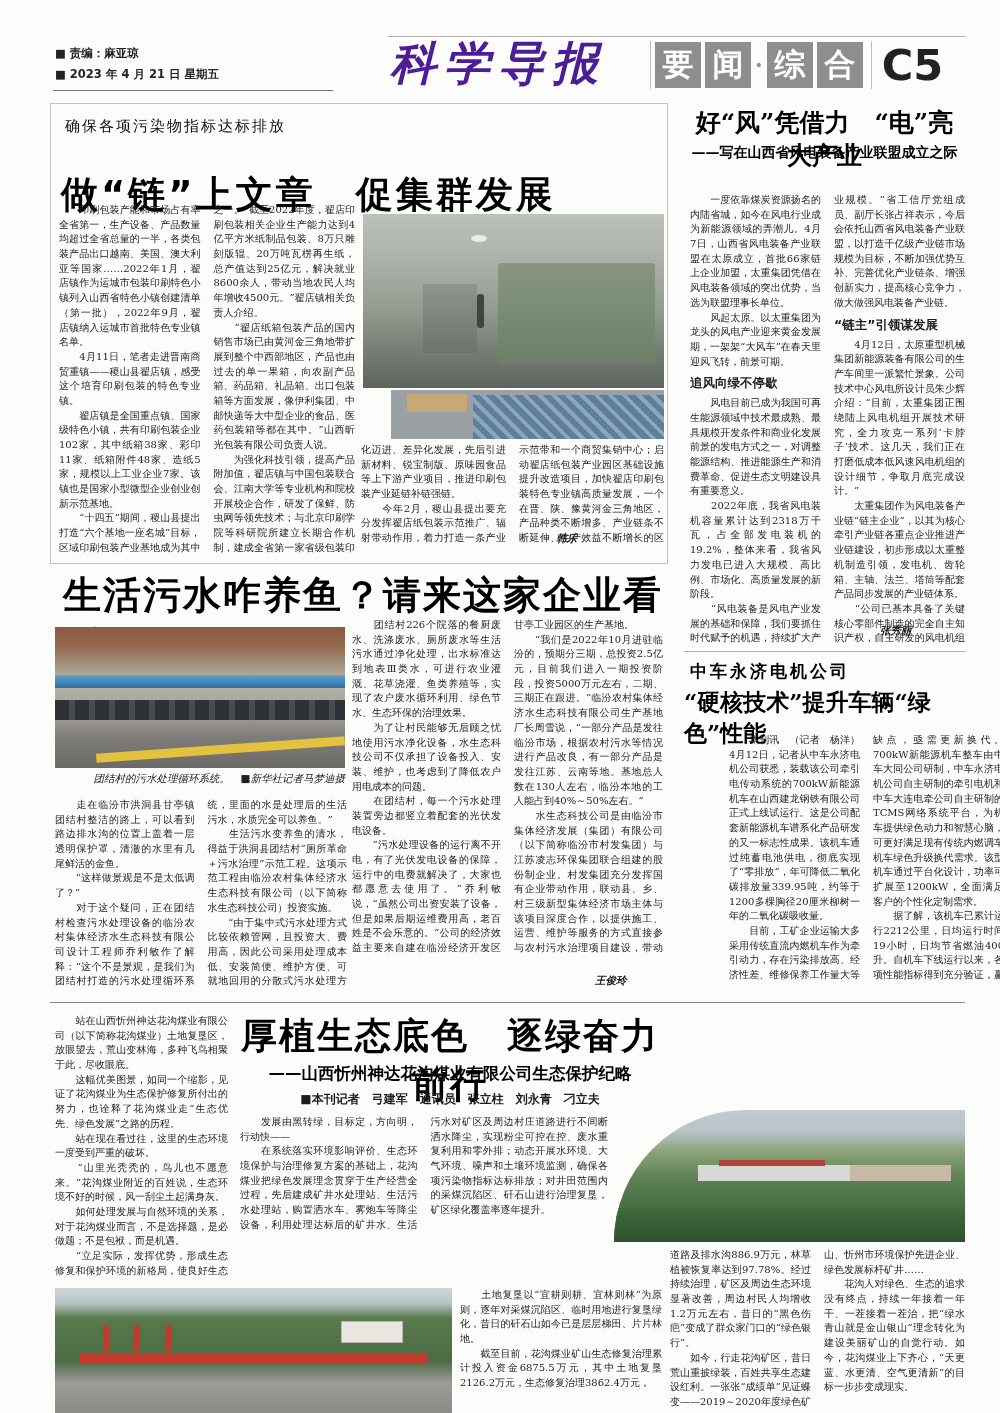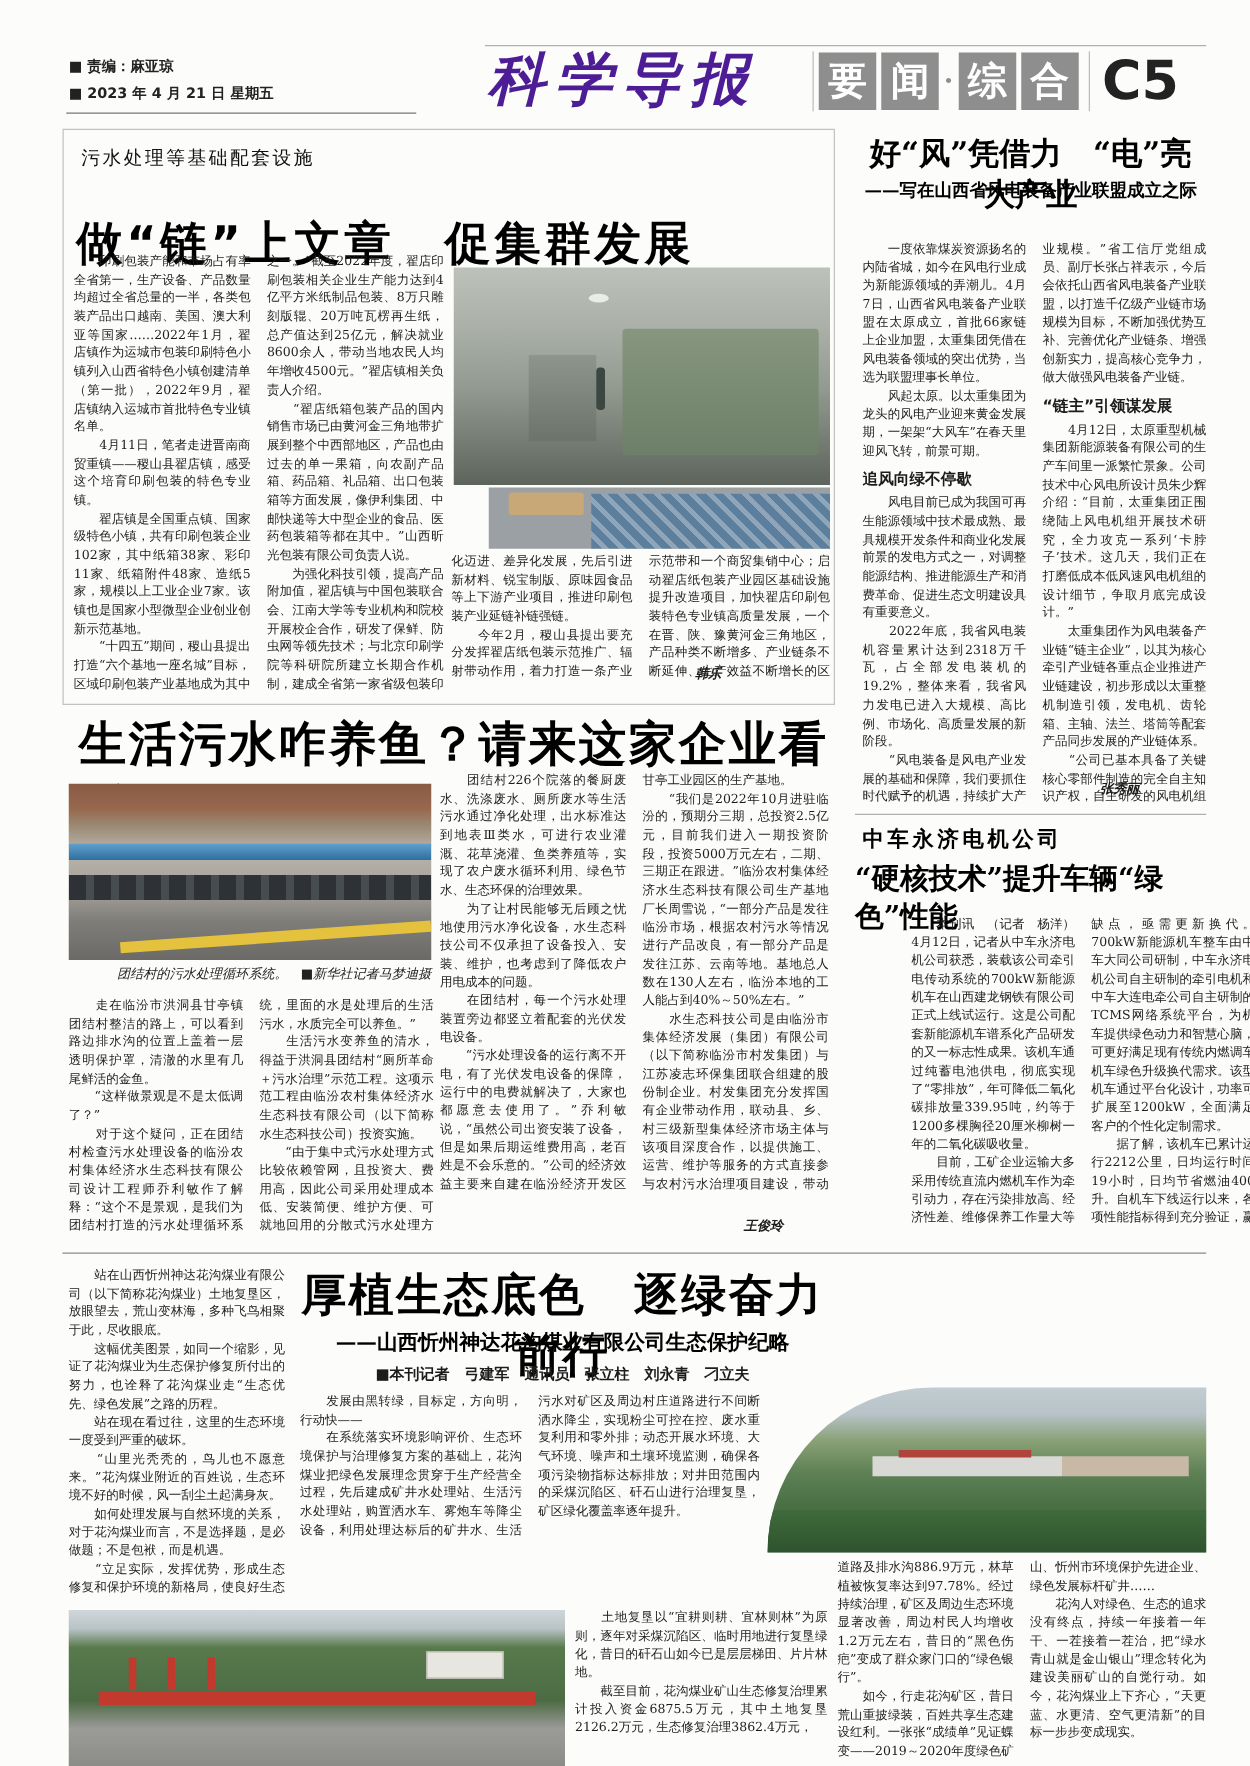--- a/index.html
+++ b/index.html
@@ -46,21 +46,21 @@
     <div class="secbox">要</div>
     <div class="secbox">闻</div>
     <div class="secdot">·</div>
     <div class="secbox">综</div>
     <div class="secbox">合</div>
     <div class="vline" style="height:48px;margin-left:4px;"></div>
     <div class="pageno" style="margin-left:6px;">C5</div>
   </div>
 
   <div class="abs mainbox" style="left:50px;top:103px;width:616px;height:459px;">
-    <div class="abs kick" style="left:14px;top:13px;">污水处理等基础配套设施</div>
+    <div class="abs kick" style="left:14px;top:13px;">确保各项污染物指标达标排放</div>
     <div class="abs hd-sans" style="left:10px;top:34px;width:596px;font-size:37px;letter-spacing:3px;margin-top:32px;">做“链”上文章　促集群发展</div>
     <div class="abs flow" style="left:8px;top:99px;width:296px;height:358px;column-count:2;">
       <p>　　印刷包装产能和市场占有率全省第一，生产设备、产品数量均超过全省总量的一半，各类包装产品出口越南、美国、澳大利亚等国家……2022年1月，翟店镇作为运城市包装印刷特色小镇列入山西省特色小镇创建清单（第一批），2022年9月，翟店镇纳入运城市首批特色专业镇名单。
 　　4月11日，笔者走进晋南商贸重镇——稷山县翟店镇，感受这个培育印刷包装的特色专业镇。
 　　翟店镇是全国重点镇、国家级特色小镇，共有印刷包装企业102家，其中纸箱38家、彩印11家、纸箱附件48家、造纸5家，规模以上工业企业7家。该镇也是国家小型微型企业创业创新示范基地。
 　　“十四五”期间，稷山县提出打造“六个基地一座名城”目标，区域印刷包装产业基地成为其中之一。“截至2022年度，翟店印刷包装相关企业生产能力达到4亿平方米纸制品包装、8万只雕刻版辊、20万吨瓦楞再生纸，总产值达到25亿元，解决就业8600余人，带动当地农民人均年增收4500元。”翟店镇相关负责人介绍。
 　　“翟店纸箱包装产品的国内销售市场已由黄河金三角地带扩展到整个中西部地区，产品也由过去的单一果箱，向农副产品箱、药品箱、礼品箱、出口包装箱等方面发展，像伊利集团、中邮快递等大中型企业的食品、医药包装箱等都在其中。”山西昕光包装有限公司负责人说。
 　　为强化科技引领，提高产品附加值，翟店镇与中国包装联合会、江南大学等专业机构和院校开展校企合作，研发了保鲜、防虫网等领先技术；与北京印刷学院等科研院所建立长期合作机制，建成全省第一家省级包装印刷产品质量检测中心。印刷包装产业目前拥有国家发明专利6项，出口产品质量重点监测企业4家，质量安全管理已步入规范化轨道，培育出山西省著名商标5个。
 　　目前，翟店镇已建成“六纵六横”交通网络，建成标准化厂房5万平方米、员工公租房；累计投资建设了印刷包装园区“七通一平”，园区路、水、电、污水处理等基础配套设施；建立了“智慧政务平台”和便民服务中心，镇区功能全面提升。
 　　近年来，稷山县推行“集中制版、分散制箱”，加快构建“全要素跟进、全产业链发展”的产业格局，助推产品向塑料</p>

